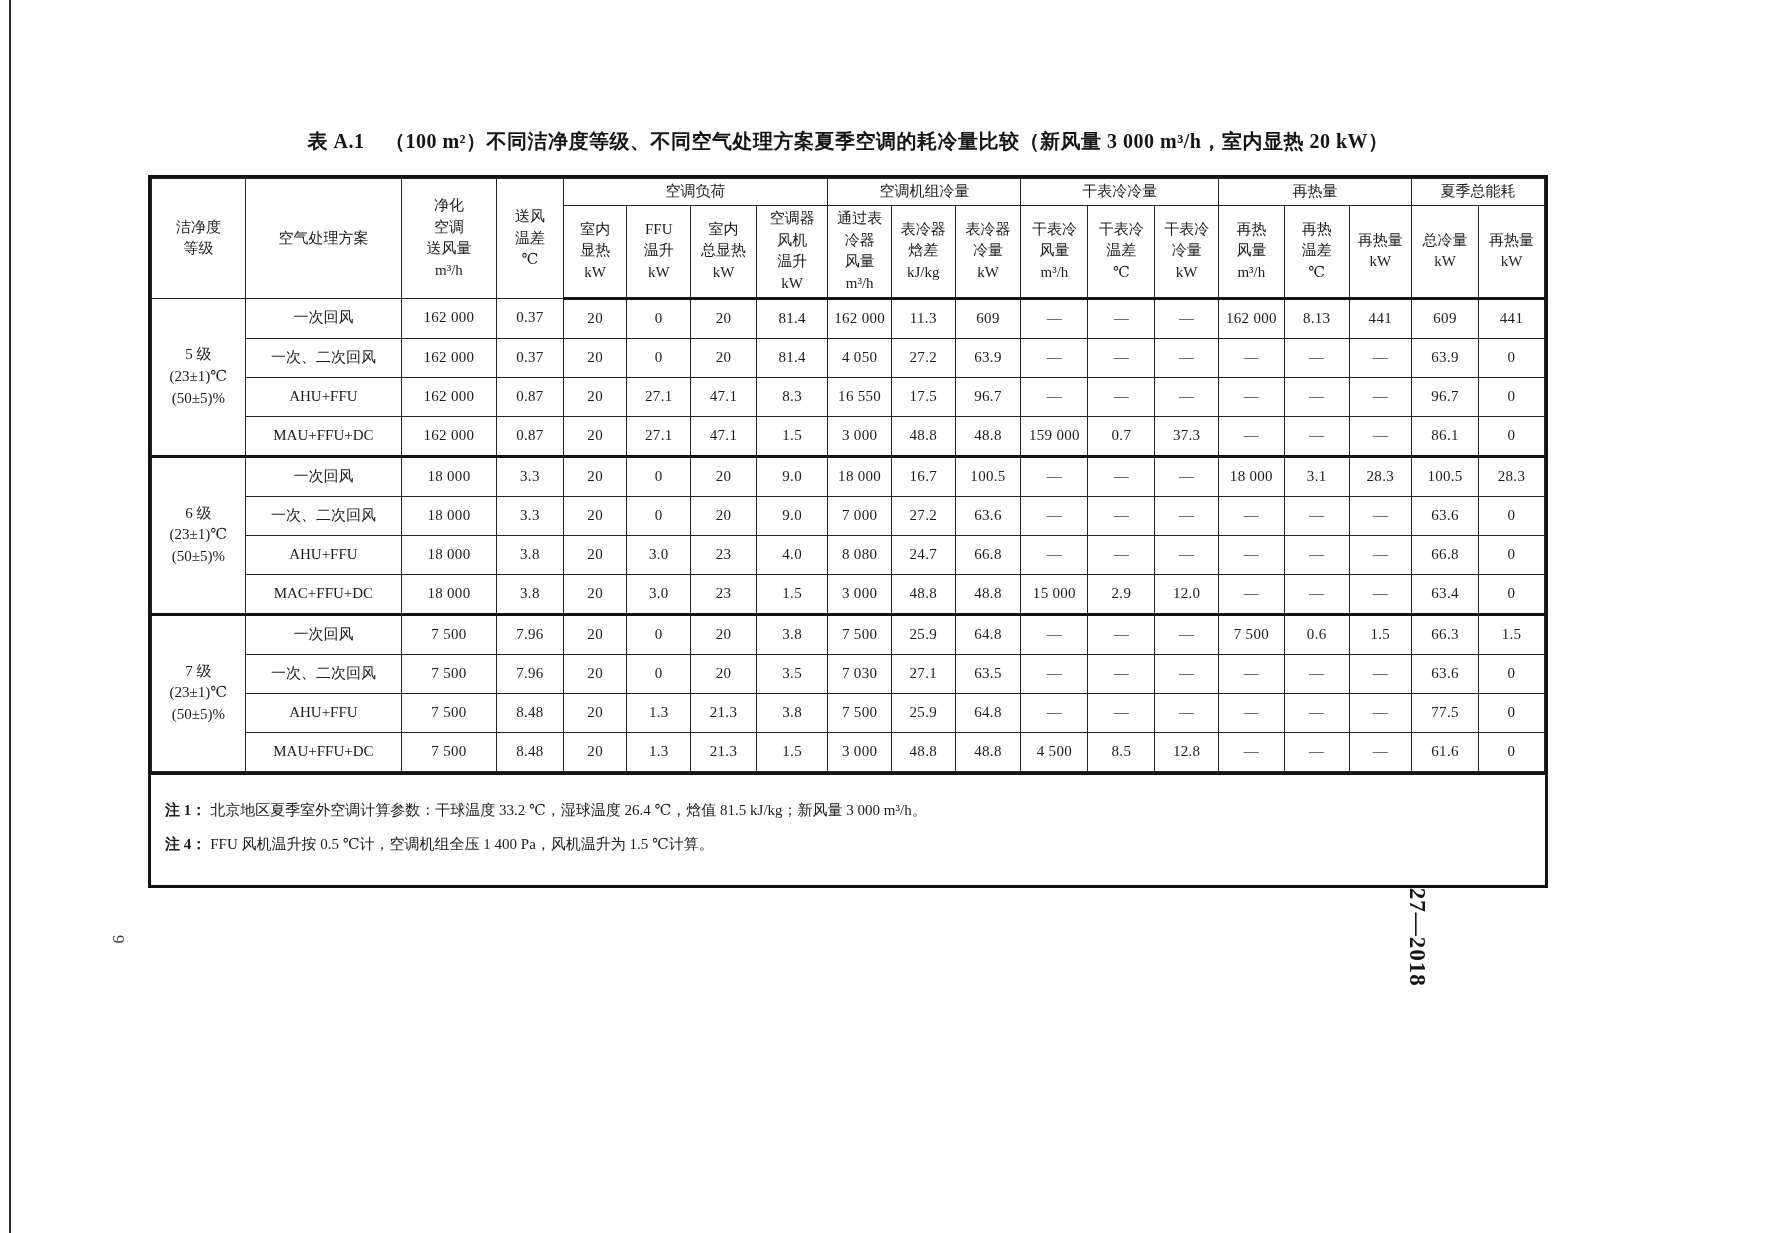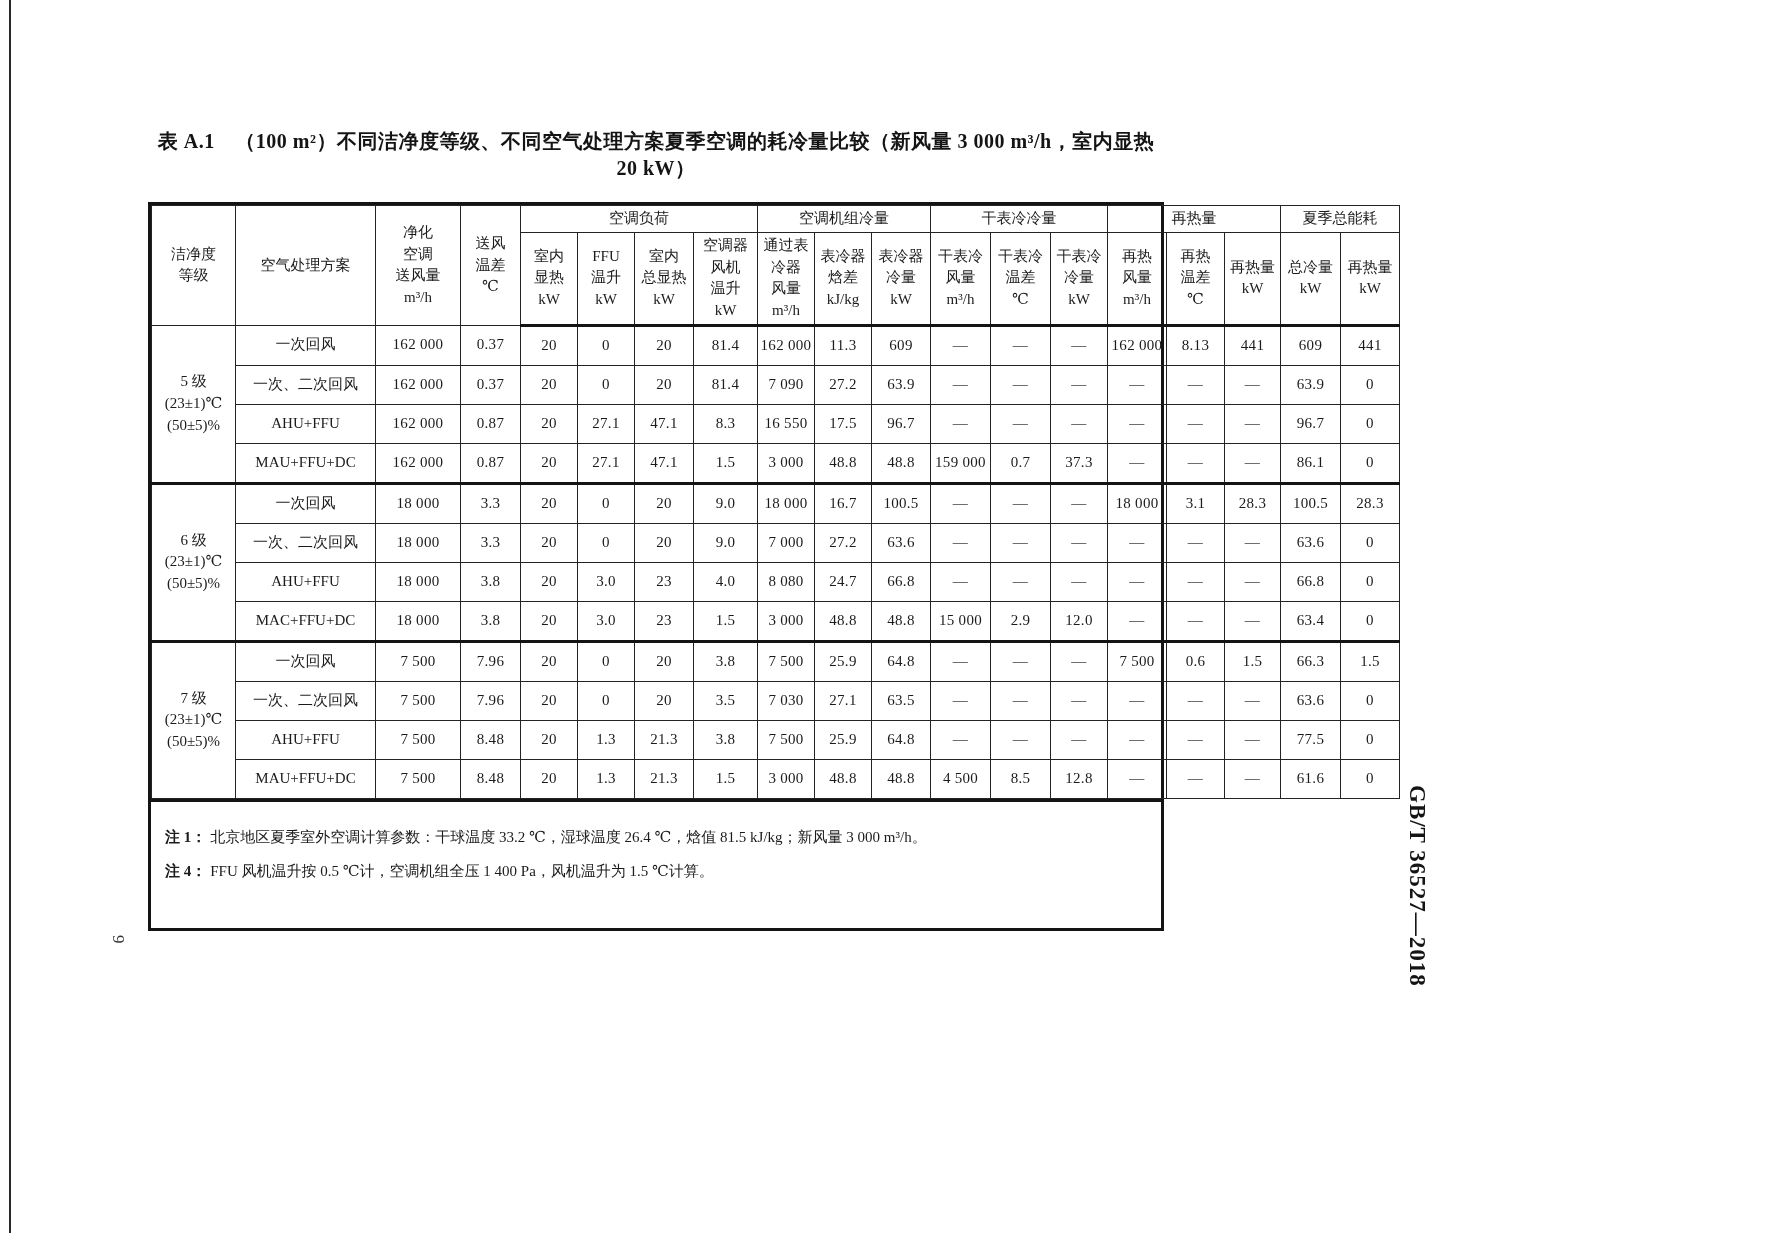--- a/index.html
+++ b/index.html
@@ -13,21 +13,21 @@
   }
   .page-number-vert{
     position:absolute;left:108px;top:935px;
     writing-mode:vertical-rl;font-size:17px;color:#333;
   }
   .std-code-vert{
     position:absolute;left:1404px;top:785px;
     writing-mode:vertical-rl;font-size:23px;font-weight:bold;letter-spacing:1px;color:#141414;
   }
   .sheet{
-    position:absolute;left:148px;top:128px;width:1016px;
+    position:absolute;left:148px;top:128px;width:1400px;
   }
   .table-title{
     text-align:center;font-size:20px;font-weight:bold;margin:0 0 20px 0;color:#141414;
     letter-spacing:0.5px;
   }
   .frame{
     border:3px solid #141414;background:#fff;
   }
   table.main{
     border-collapse:collapse;table-layout:fixed;width:100%;
@@ -47,21 +47,21 @@
   table.main thead tr:last-child th{border-bottom:3px solid #141414;}
   tbody td{height:34px;}
   tbody tr.group-start td{border-top:3px solid #141414;}
   tbody tr:first-child td{border-top:none;}
   td.level-cell{white-space:pre-line;line-height:1.9;margin-top:36px;}
   td.scheme-cell{white-space:nowrap;}
   td.num-cell{white-space:nowrap;letter-spacing:0.3px;}
   .dash{color:#3a3a3a;}
   .notes{
     border-top:3px solid #141414;
-    padding:14px 18px 36px 14px;
+    padding:14px 18px 20px 14px;
     font-size:15px;
   }
   .note-row{
     display:flex;align-items:flex-start;margin:9px 0;line-height:1.65;
   }
   .note-label{
     font-weight:bold;white-space:nowrap;margin-right:4px;
   }
   .note-text{
     flex:1;white-space:pre-line;
@@ -192,21 +192,21 @@
             <td class="num-cell">441</td>
           </tr>
           <tr>
             <td class="scheme-cell">一次、二次回风</td>
             <td class="num-cell">162 000</td>
             <td class="num-cell">0.37</td>
             <td class="num-cell">20</td>
             <td class="num-cell">0</td>
             <td class="num-cell">20</td>
             <td class="num-cell">81.4</td>
-            <td class="num-cell">7 090</td>
+            <td class="num-cell">4 050</td>
             <td class="num-cell">27.2</td>
             <td class="num-cell">63.9</td>
             <td class="num-cell dash">—</td>
             <td class="num-cell dash">—</td>
             <td class="num-cell dash">—</td>
             <td class="num-cell dash">—</td>
             <td class="num-cell dash">—</td>
             <td class="num-cell dash">—</td>
             <td class="num-cell">63.9</td>
             <td class="num-cell">0</td>

